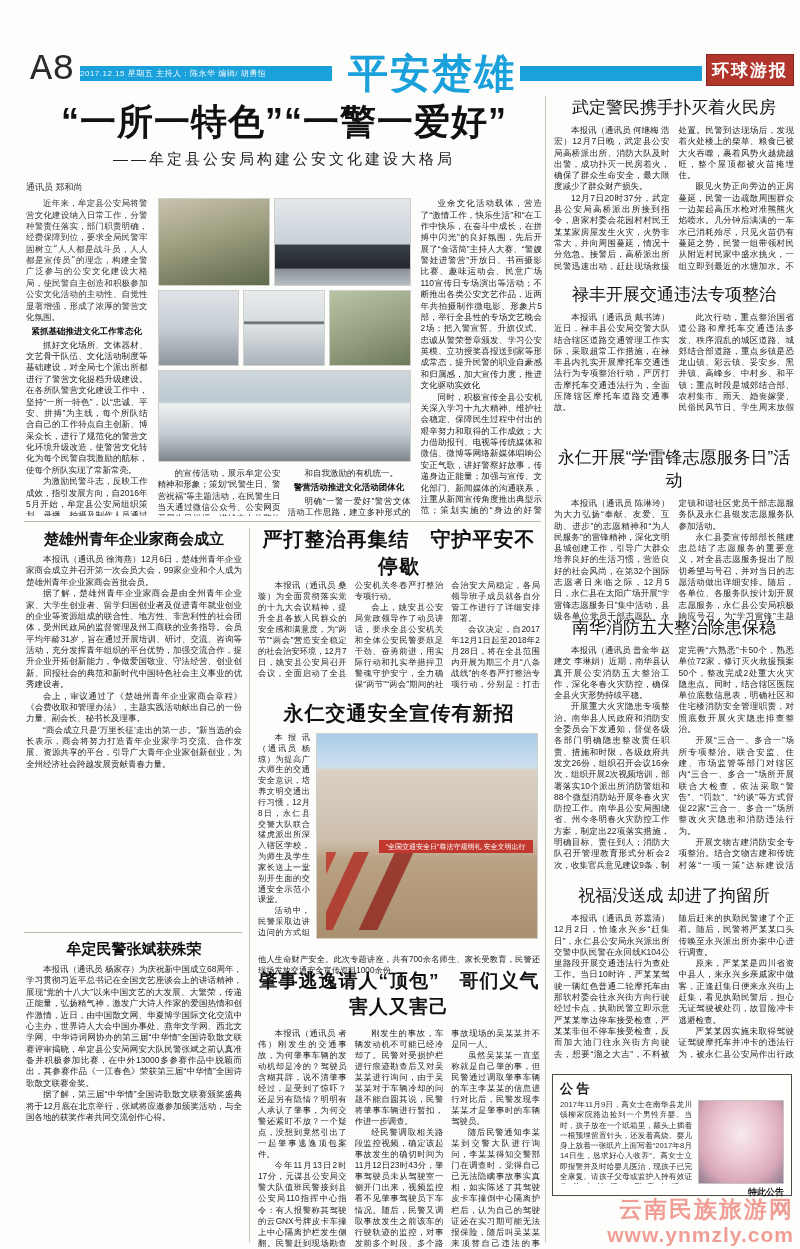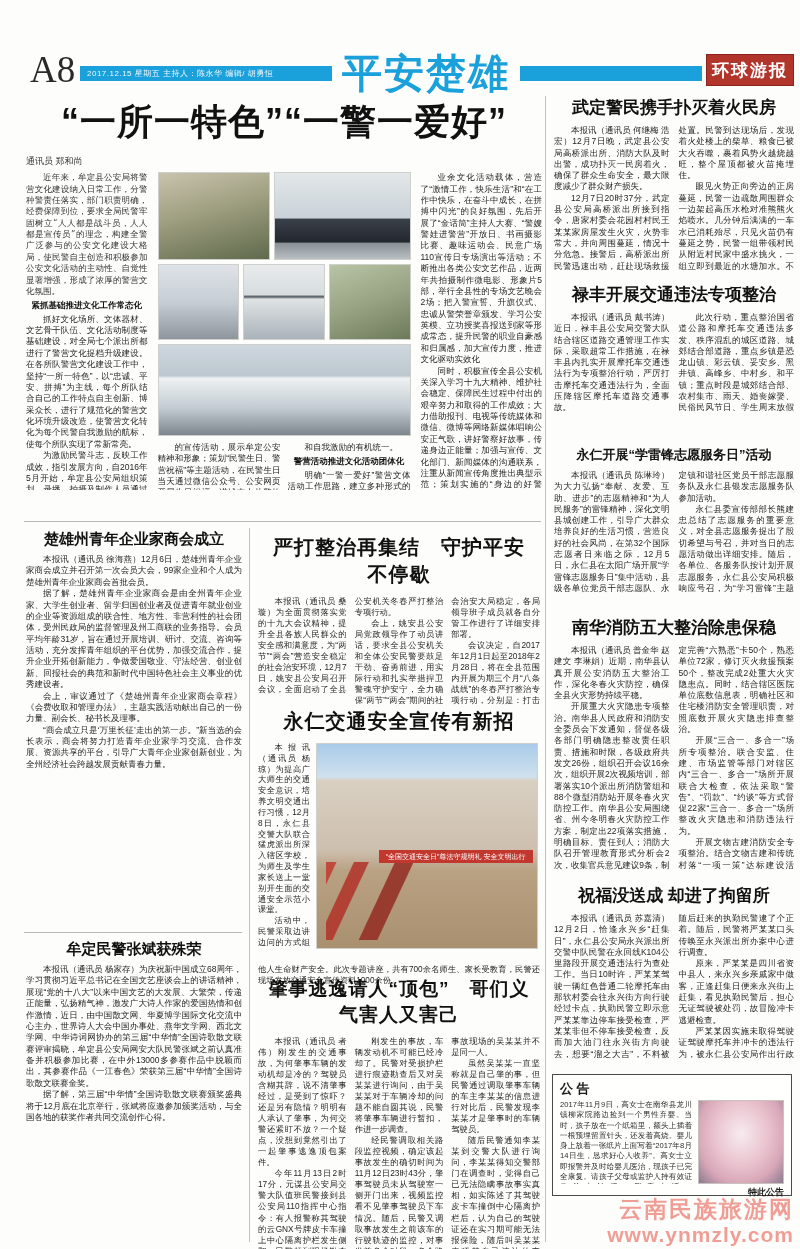--- a/index.html
+++ b/index.html
@@ -1,23 +1,23 @@
 <!DOCTYPE html>
 <html><head>
 <meta charset="utf-8">
 <style>
   html,body{margin:0;padding:0;background:#e8e8e6;}
   .page{position:relative;width:800px;height:1249px;background:#fdfdfb;margin:0 auto;
         font-family:"Liberation Sans","DejaVu Sans",sans-serif;color:#1b1b1b;overflow:hidden;}
   .abs{position:absolute;}
   
-  .pageno{left:30px;top:48px;font-family:Liberation Serif, serif;font-size:37px;color:#2a2a2a;}
+  .pageno{left:30px;top:48px;font-family:Liberation Mono, monospace;font-size:37px;color:#2a2a2a;}
   .datebar{left:80px;top:66px;width:252px;height:15px;background:#1aa0da;color:#eef8ff;
-           font-size:8px;line-height:15px;padding-left:7px;letter-spacing:.5px;box-sizing:border-box;}
-  .banner{left:336px;top:46px;width:180px;text-align:center;font-size:40px;font-weight:900;
+           font-size:8px;line-height:15px;letter-spacing:.5px;box-sizing:border-box;}
+  .banner{left:336px;top:46px;width:180px;text-align:right;font-size:40px;font-weight:900;
           color:#1aa0da;letter-spacing:2px;}
   .barR{left:520px;top:66px;width:182px;height:15px;background:#1aa0da;}
   .brand{left:706px;top:54px;width:88px;height:32px;background:#b2352c;color:#fff;font-weight:bold;
          font-size:17px;text-align:center;line-height:32px;letter-spacing:2px;border:1px solid #8c221c;box-sizing:border-box;}
   
   .main-art{left:26px;top:100px;width:516px;}
   .main-title{font-size:36px;font-weight:900;text-align:center;letter-spacing:1px;line-height:1.2;color:#111;}
   .main-sub{font-size:15px;text-align:center;letter-spacing:3px;margin-top:7px;color:#222;}
   .main-byline{font-size:9px;margin-top:12px;color:#333;}
   .main-body{display:flex;gap:10px;margin-top:4px;height:318px;overflow:hidden;}
@@ -35,41 +35,41 @@
   .mcol-s{width:123px;font-size:8.5px;line-height:1.32;text-align:justify;color:#252525;overflow:hidden;}
   .sec-head{font-weight:bold;text-align:center;text-indent:0 !important;margin:3px 0 2px 0 !important;color:#111;}
   .intro{font-family:"DejaVu Serif","Liberation Serif",serif;color:#333;}
   p{margin:0;text-indent:2em;}
   
   .vrule{width:1px;background:#c2c2bd;}
   .hrule{height:1px;background:#b9b9b4;}
   
   .art-block{box-sizing:border-box;}
   .h-small{font-size:15px;font-weight:bold;text-align:center;margin:0 0 5px 0;color:#111;}
-  .h-mid{font-size:20px;font-weight:900;text-align:center;margin:8px;color:#111;letter-spacing:1px;}
+  .h-mid{font-size:20px;font-weight:900;text-align:center;margin:0;color:#111;letter-spacing:1px;}
   .h-sub{font-size:11px;text-align:center;letter-spacing:2px;margin:4px 0 6px 0;color:#222;}
   .body-1col{font-size:8.5px;line-height:1.34;text-align:justify;color:#252525;overflow:hidden;}
   .body-2col{column-count:2;column-gap:9px;column-fill:auto;font-size:8.5px;line-height:1.33;
              text-align:justify;color:#252525;overflow:hidden;}
   .body-3col{column-count:3;column-gap:8px;column-fill:auto;font-size:8.3px;line-height:1.33;
              text-align:justify;color:#252525;overflow:hidden;}
   
   .jt-row{display:flex;gap:6px;}
   .jt-col{width:52px;font-size:8.2px;line-height:1.32;text-align:justify;overflow:hidden;color:#252525;}
   .ph-school{position:relative;width:222px;height:206px;border:1px solid #cfcfcb;box-sizing:border-box;
      background:linear-gradient(180deg,#a9cbe9 0%,#cfe0ee 16%,#d9d0c2 18%,#cdbfae 52%,#b9a183 62%,#a9906f 100%);}
   .jt-banner{position:absolute;left:28%;top:52%;width:70%;height:13px;background:#c2382e;color:#fff;
      font-size:7px;line-height:13px;text-align:center;white-space:nowrap;overflow:hidden;}
   .jt-flags{position:absolute;left:4%;bottom:4%;width:40%;height:38%;
      background:linear-gradient(115deg,#c03a2e 8%,transparent 9%,transparent 22%,#b03228 23%,#b03228 34%,transparent 35%,transparent 55%,#942b22 56%,#942b22 70%,transparent 71%);opacity:.85;}
   .jt-caption{font-size:8.2px;line-height:1.32;text-align:justify;margin-top:16px;color:#252525;overflow:hidden;height:22px;}
   
   .r-art{left:554px;width:240px;}
-  .r-h{font-size:17px;font-weight:700;text-align:center;margin:0 0 6px 0;color:#111;}
-  .r-h-q{font-size:13px;text-align:center;}
+  .r-h{font-size:17px;font-weight:400;text-align:center;margin:0 0 6px 0;color:#111;}
+  .r-h-q{font-size:17px;text-align:center;}
   
   .notice{left:552px;top:1074px;width:240px;height:122px;border:1.5px solid #4a4a46;background:#fffffe;
           padding:5px 7px;box-sizing:border-box;}
   .notice-title{font-size:13px;font-weight:bold;text-align:left;margin:0 0 2px 0;}
   .notice-flex{display:flex;gap:6px;height:84px;overflow:hidden;}
   .notice-text{flex:1;font-size:7.6px;line-height:1.35;text-align:justify;color:#2a2a28;overflow:hidden;}
   .notice-photo{width:86px;height:84px;border:1px solid #c9c3c0;box-sizing:border-box;
      background:radial-gradient(ellipse at 50% 40%,#f7ebef 0%,#eac3cf 45%,#d8a7b8 72%,#8d7a90 100%);}
   .notice-sign{text-align:right;font-weight:bold;font-size:9px;margin-top:2px;}
   
@@ -83,20 +83,21 @@
 <div class="page">
 
   <div class="abs pageno">A8</div>
   <div class="abs datebar">2017.12.15 星期五  主持人：陈永华  编辑/ 胡勇恒</div>
   <div class="abs banner">平安楚雄</div>
   <div class="abs barR"></div>
   <div class="abs brand">环球游报</div>
 
   <div class="abs main-art">
     <div class="main-title">“一所一特色”“一警一爱好”</div>
+    <div class="main-sub">——牟定县公安局构建公安文化建设大格局</div>
     <div class="main-byline">通讯员 郑和尚</div>
     <div class="main-body">
       <div class="mcol">
         <p class="intro">近年来，牟定县公安局将警营文化建设纳入日常工作，分警种警责任落实，部门职责明确，经费保障到位，要求全局民警牢固树立“人人都是战斗员，人人都是宣传员”的理念，构建全警广泛参与的公安文化建设大格局，使民警自主创造和积极参加公安文化活动的主动性、自觉性显著增强，形成了浓厚的警营文化氛围。</p>
         <p class="sec-head">紧抓基础推进文化工作常态化</p>
         <p>抓好文化场所、文体器材、文艺骨干队伍、文化活动制度等基础建设，对全局七个派出所都进行了警营文化提档升级建设。在各所队警营文化建设工作中，坚持“一所一特色”，以“忠诚、平安、拼搏”为主线，每个所队结合自己的工作特点自主创新、博采众长，进行了规范化的警营文化环境升级改造，使警营文化转化为每个民警自我激励的航标，使每个所队实现了常新常亮。</p>
         <p>为激励民警斗志，反映工作成效，指引发展方向，自2016年5月开始，牟定县公安局组织策划、录播、拍摄及制作人员通过查阅牟定公安历史资料、亲身体验感受牟定公安火热的警营工作氛围后，采用原始视频素材创作并制作了牟定警队之歌《追寻》MV。同时，注重互动活动策划，适时组织主题鲜明、互动性强</p>
       </div>
       <div class="mcenter">
         <div class="prow">

